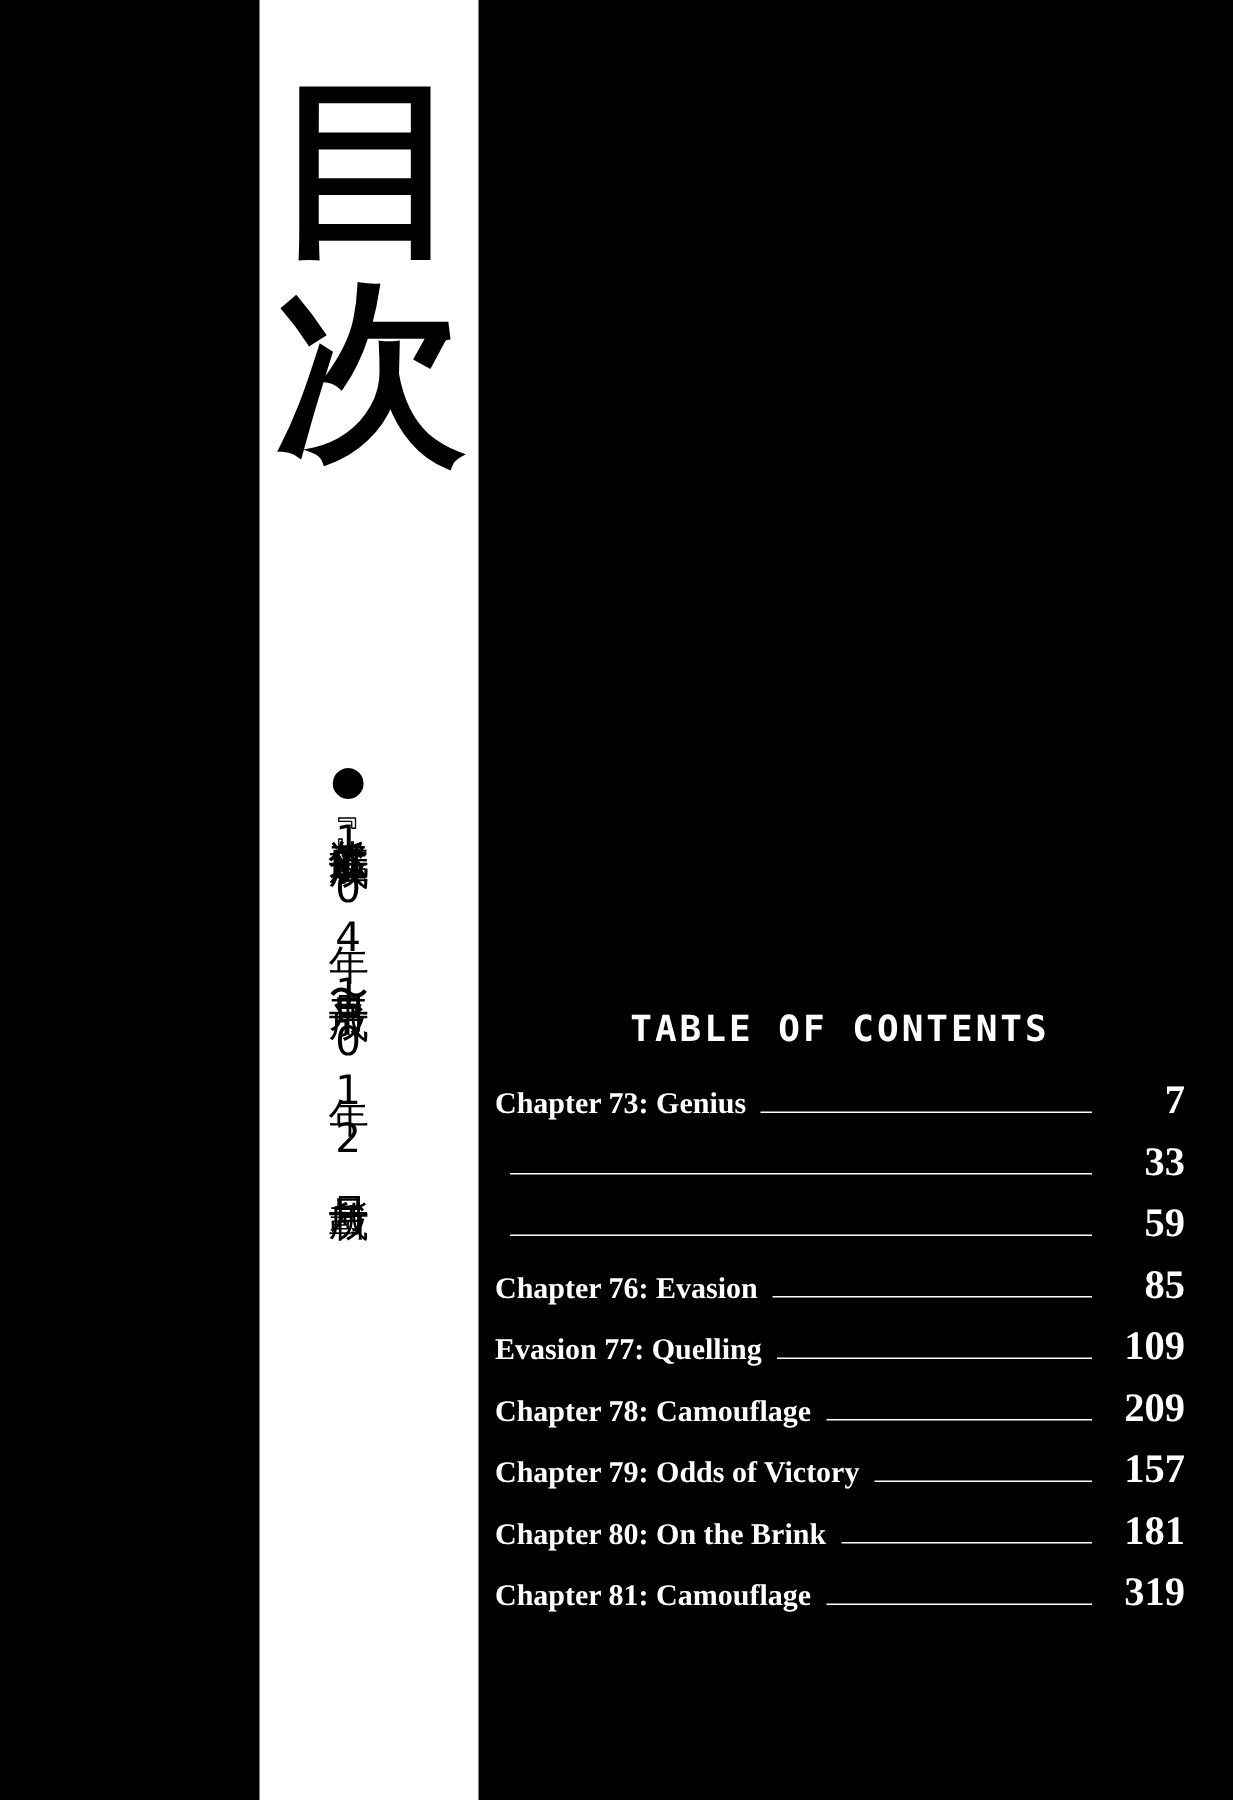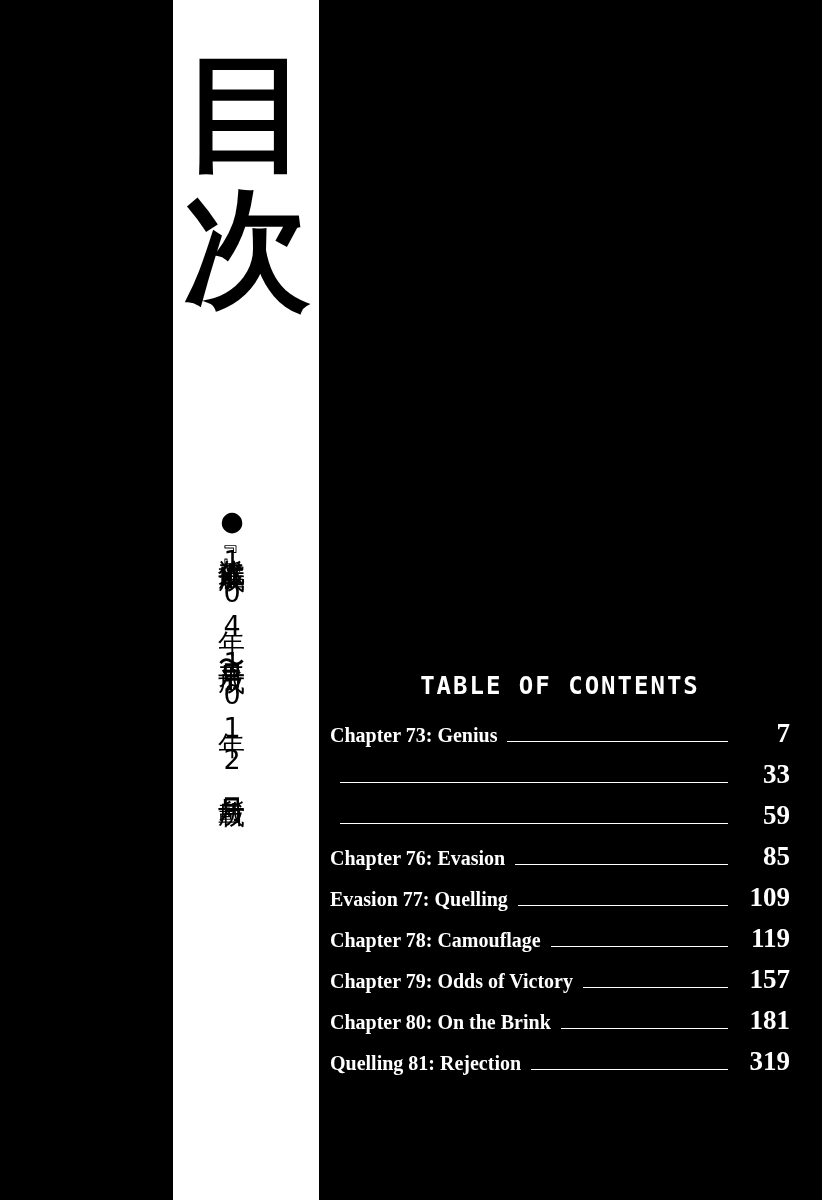--- a/index.html
+++ b/index.html
@@ -158,37 +158,37 @@
 
       <li class="toc-row">
         <span class="toc-label">Evasion 77: Quelling</span>
         <span class="toc-dots"></span>
         <span class="toc-page">109</span>
       </li>
 
       <li class="toc-row">
         <span class="toc-label">Chapter 78: Camouflage</span>
         <span class="toc-dots"></span>
-        <span class="toc-page">119</span>
+        <span class="toc-page">209</span>
       </li>
 
       <li class="toc-row">
         <span class="toc-label">Chapter 79: Odds of Victory</span>
         <span class="toc-dots"></span>
         <span class="toc-page">157</span>
       </li>
 
       <li class="toc-row">
         <span class="toc-label">Chapter 80: On the Brink</span>
         <span class="toc-dots"></span>
         <span class="toc-page">181</span>
       </li>
 
       <li class="toc-row">
-        <span class="toc-label">Quelling 81: Rejection</span>
+        <span class="toc-label">Chapter 81: Camouflage</span>
         <span class="toc-dots"></span>
         <span class="toc-page">319</span>
       </li>
 
     </ul>
   </div>
 
 </div>
 
 </body></html>

